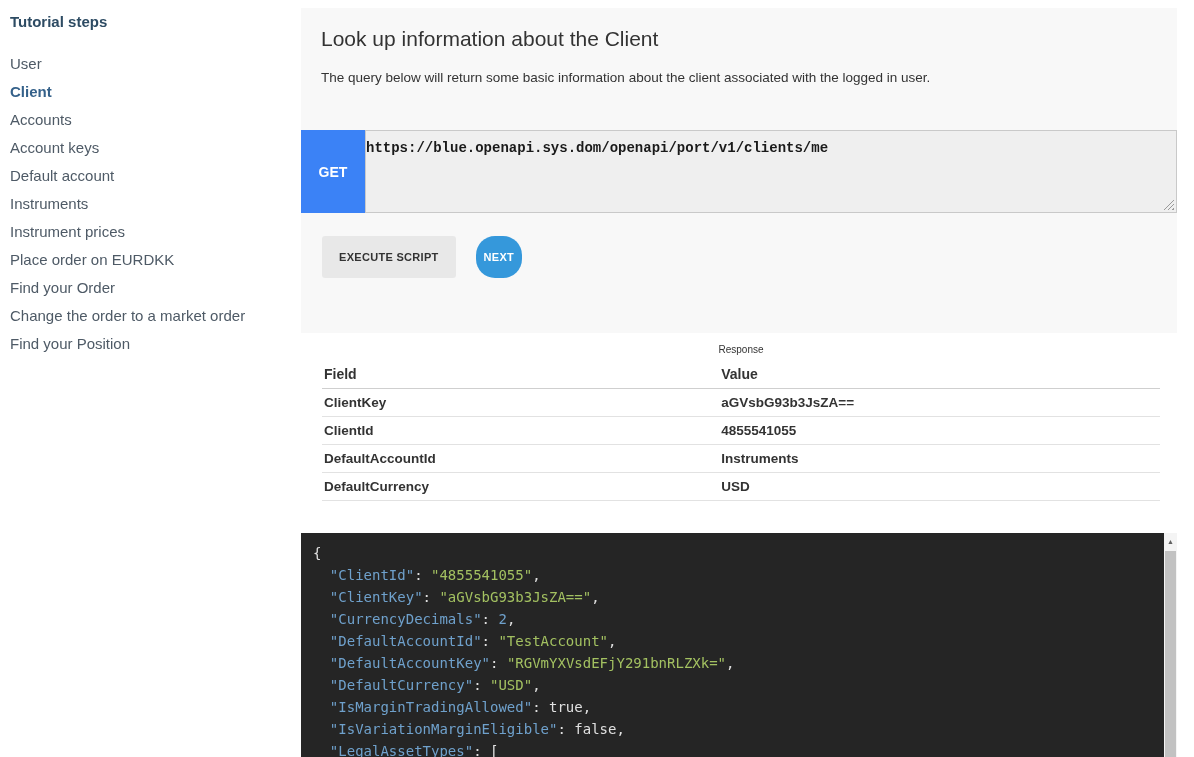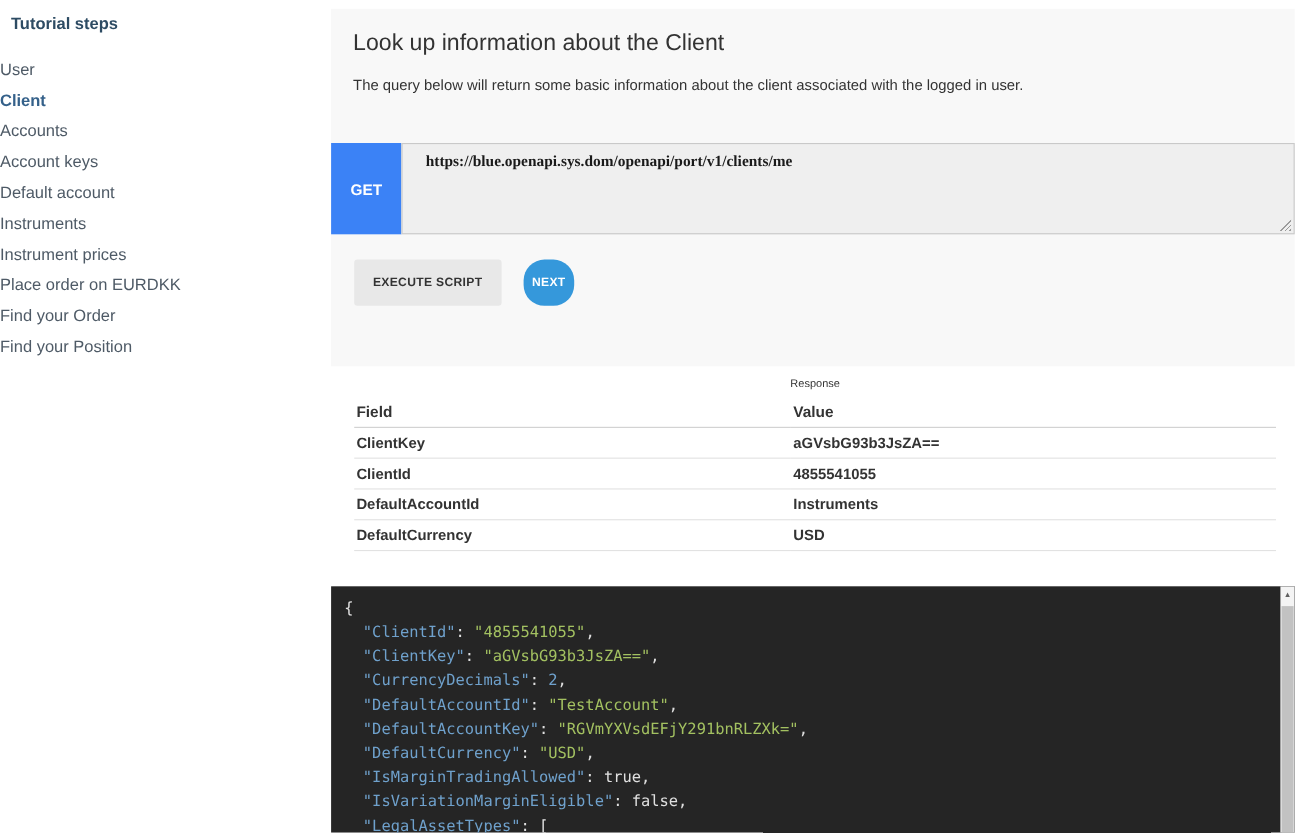--- a/index.html
+++ b/index.html
@@ -13,21 +13,21 @@
   }
 
   
   #sidebar { position:absolute; left:0; top:0; width:300px; }
   .sidebar-title {
     margin:13px 0 0 10px;
     font-size:15px; font-weight:700; color:#2d4b63;
   }
   .sidebar-list { position:absolute; left:0; top:50px; width:100%; }
   .side-item {
-    display:block; 
+    display:block; padding-left:10px;
     height:28px; line-height:28px;
     font-size:15px; color:#4e5a66;
     cursor:pointer; white-space:nowrap;
   }
   .side-item.active { font-weight:700; color:#35618a; }
 
   
   #main-panel {
     position:absolute; left:301px; top:8px;
     width:876px; height:325px;
@@ -51,22 +51,22 @@
     background:#3b82f6; color:#fff;
     font-size:14px; font-weight:700;
     display:flex; align-items:center; justify-content:center;
     flex:none;
   }
   .url-box-wrap { position:relative; flex:1; }
   .url-box {
     width:100%; height:100%;
     background:#efefef;
     border:1px solid #c9c9c9;
-    padding:9px 21px;
-    font-family:Liberation Serif, serif;
+    padding:9px 0;
+    font-family:Liberation Mono, monospace;
     font-size:14px; font-weight:700; color:#1a1a1a;
     resize:none; outline:none; overflow:hidden; white-space:pre;
   }
   .resize-grip {
     position:absolute; right:3px; bottom:3px;
     width:11px; height:11px;
     background:repeating-linear-gradient(135deg, transparent 0 2px, #9a9a9a 2px 3px);
     clip-path:polygon(100% 0, 0 100%, 100% 100%);
     cursor:nwse-resize;
   }
@@ -143,20 +143,21 @@
   <nav class="sidebar-list">
       <a class="side-item">User</a>
       <a class="side-item active">Client</a>
       <a class="side-item">Accounts</a>
       <a class="side-item">Account keys</a>
       <a class="side-item">Default account</a>
       <a class="side-item">Instruments</a>
       <a class="side-item">Instrument prices</a>
       <a class="side-item">Place order on EURDKK</a>
       <a class="side-item">Find your Order</a>
+      <a class="side-item">Change the order to a market order</a>
       <a class="side-item">Find your Position</a>
     </nav>
 </div>
 
 <div id="main-panel">
   <h1 class="page-title">Look up information about the Client</h1>
   <p class="page-desc">The query below will return some basic information about the client associated with the logged in user.</p>
 
   <div class="request-row">
     <div class="method-badge">GET</div>

